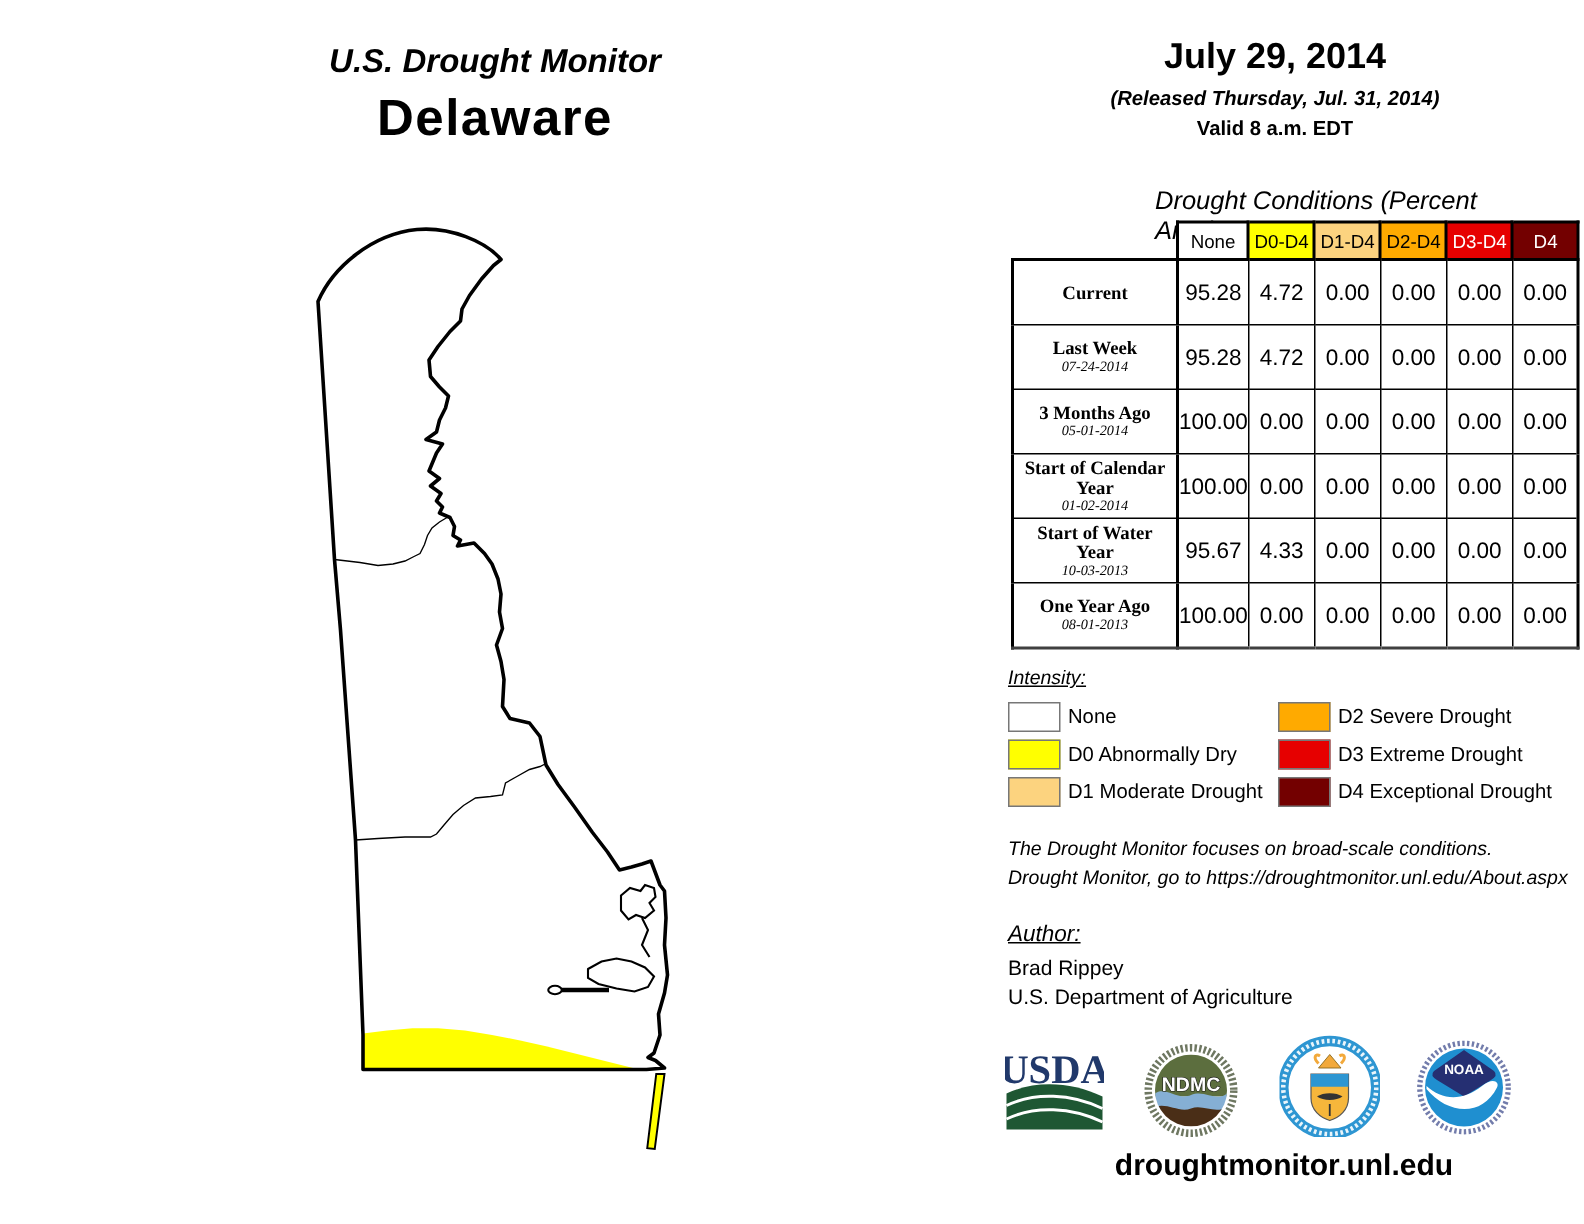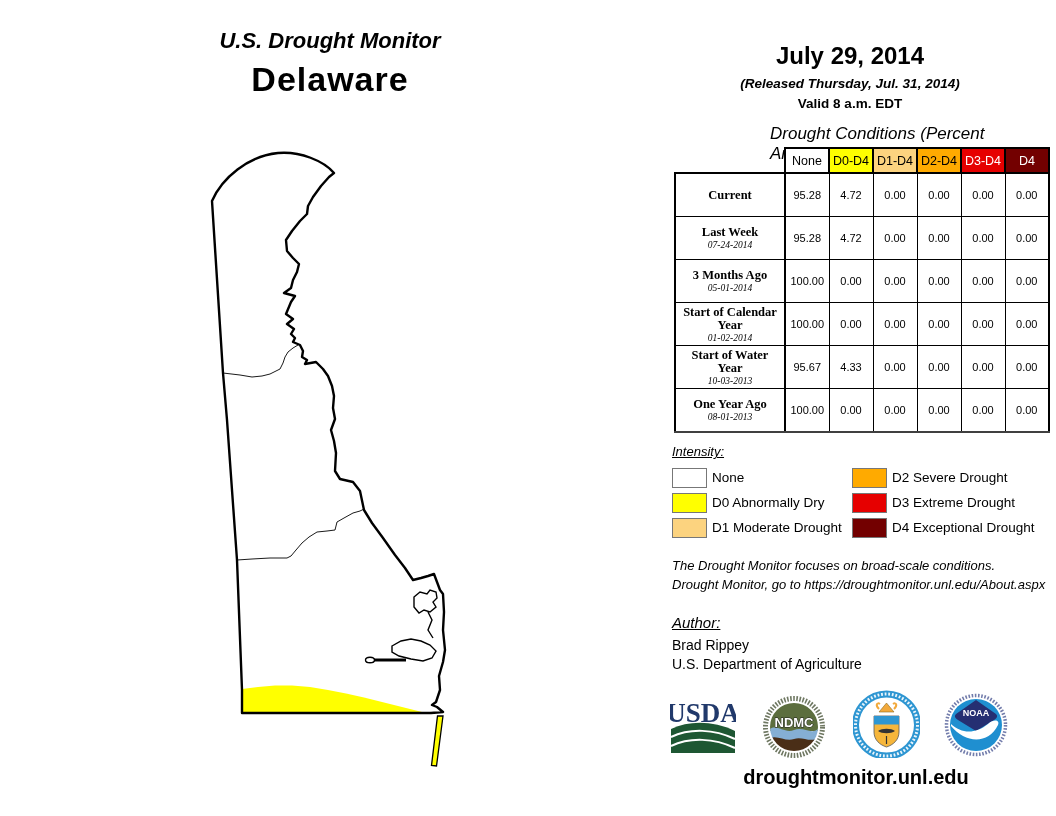--- a/index.html
+++ b/index.html
@@ -4,35 +4,35 @@
 <style>
   html,body{margin:0;padding:0;background:#fff;}
   body{width:1056px;height:816px;position:relative;overflow:hidden;
        font-family:"Liberation Sans",sans-serif;color:#000;}
   .abs{position:absolute;}
 
   
   .left-title{left:150px;top:28px;width:360px;text-align:center;}
   .left-title .l1{font-size:22px;font-weight:bold;font-style:italic;}
   .left-title .l2{font-size:34px;font-weight:bold;margin-top:6px;letter-spacing:1px;}
-  .date-block{left:655px;top:42px;width:390px;text-align:center;}
+  .date-block{left:655px;top:24px;width:390px;text-align:center;}
   .date-block .d1{font-size:24px;font-weight:bold;}
   .date-block .d2{font-size:13.5px;font-weight:bold;font-style:italic;margin-top:6px;}
   .date-block .d3{font-size:13.5px;font-weight:bold;margin-top:5px;}
 
   
   .tbl-caption{left:770px;top:124px;width:260px;text-align:left;
                font-size:17px;font-style:italic;}
   table.dm{border-collapse:collapse;position:absolute;left:674px;top:147px;}
   table.dm td,table.dm th{border:1px solid #000;padding:0;text-align:center;
                           vertical-align:middle;}
   table.dm .noborder{border:none;}
   table.dm th{width:42px;height:23px;font-size:12.5px;font-weight:normal;
               border:2px solid #000;}
-  table.dm td.val{width:42px;height:42px;font-size:11px;}
+  table.dm td.val{width:42px;height:42px;font-size:15px;}
   table.dm td.rowlab{width:94px;border-left:2px solid #000;border-right:2px solid #000;
                      font-size:12.5px;font-weight:bold;line-height:13px;padding:2px 7px;font-family:Liberation Serif, serif;}
   table.dm td.rowlab .sub{font-weight:normal;font-style:italic;font-size:9.5px;
                           margin-top:1px;line-height:10px;}
   table.dm tr.first td{border-top:2px solid #000;}
   table.dm tr.last td{border-bottom:2px solid #404040;}
   table.dm td.lastcol,table.dm th.lastcol{border-right:2px solid #000;}
   .hdr-none{background:#FFFFFF;}
   .hdr-d0{background:#FFFF00;}
   .hdr-d1{background:#FCD37F;}

